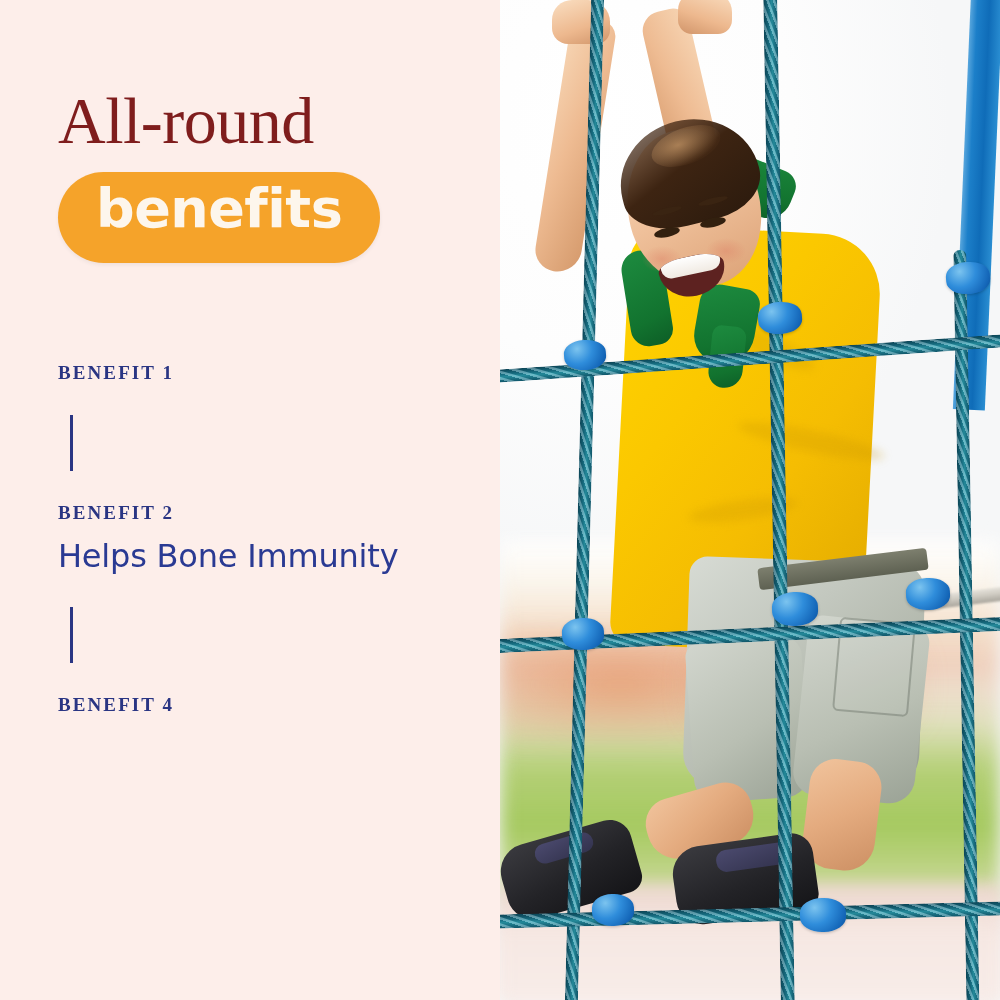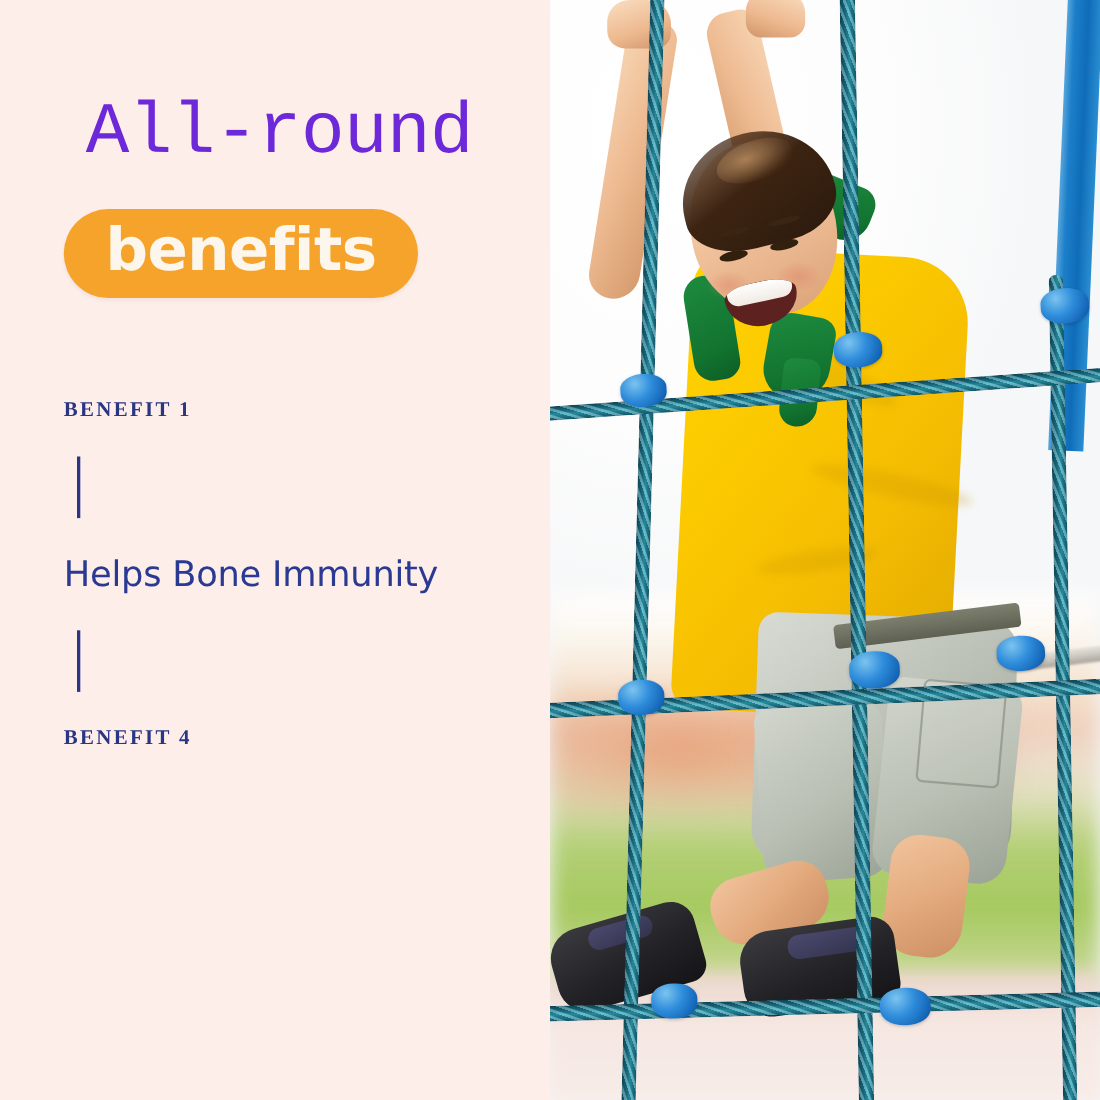--- a/index.html
+++ b/index.html
@@ -32,36 +32,35 @@
   }
 
   .headline-block {
     position: absolute;
     left: 58px;
     top: 88px;
     width: 400px;
   }
 
   .headline-serif {
-    font-family: Liberation Mono, monospace;
+    font-family: Liberation Serif, serif;
     font-size: 66px;
     line-height: 1.0;
     font-weight: 400;
-    color: #6d28d9;
+    color: #7f1d1d;
     letter-spacing: -0.5px;
     white-space: nowrap;
-    margin-left: 20px;
   }
 
   .pill {
     display: inline-block;
-    margin-top: 36px;
+    margin-top: 18px;
     background: #f5a32a;
     border-radius: 60px;
-    padding: 9px 38px 15px 38px;
+    padding: 9px 38px 25px 38px;
     box-shadow: 0 2px 4px rgba(0,0,0,0.06);
   }
 
   .pill-text {
     font-family: "DejaVu Sans", sans-serif;
     font-size: 54px;
     line-height: 1.05;
     font-weight: 700;
     color: #fdf6ec;
     letter-spacing: -0.5px;
@@ -377,20 +376,21 @@
 
     <div class="benefits">
 
       <div class="benefit-item">
         <p class="benefit-kicker">BENEFIT 1</p>
       </div>
 
       <div class="divider"></div>
 
       <div class="benefit-item">
+        <p class="benefit-kicker">BENEFIT 2</p>
         <p class="benefit-text">Helps Bone Immunity</p>
       </div>
 
       <div class="divider"></div>
 
       <div class="benefit-item">
         <p class="benefit-kicker">BENEFIT 4</p>
       </div>
 
     </div>

